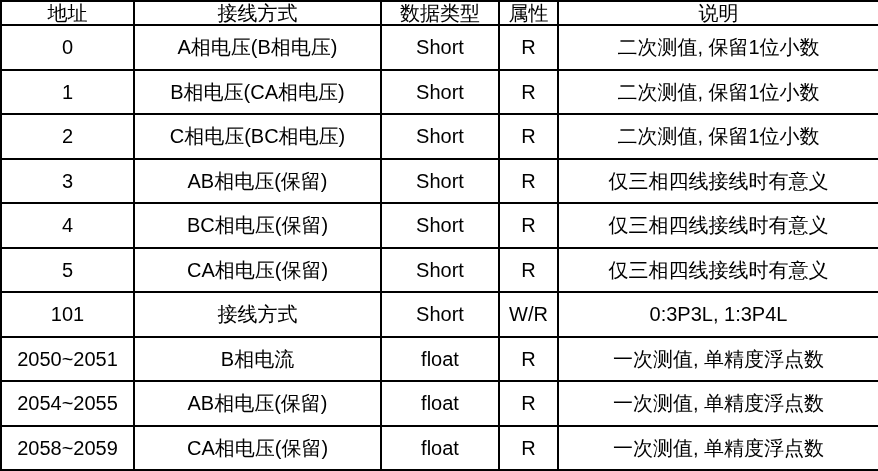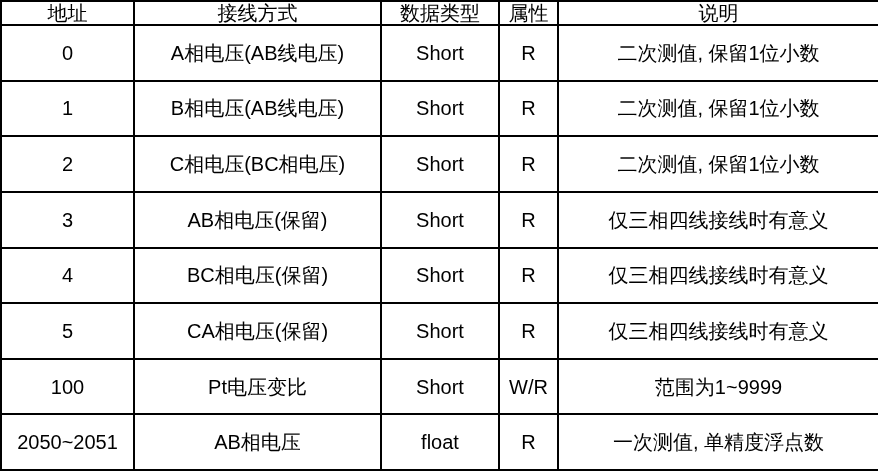--- a/index.html
+++ b/index.html
@@ -56,28 +56,28 @@
         <th>地址</th>
         <th>接线方式</th>
         <th>数据类型</th>
         <th>属性</th>
         <th>说明</th>
       </tr>
     </thead>
     <tbody>
         <tr>
           <td>0</td>
-          <td>A相电压(AB线电压)</td>
+          <td>A相电压(B相电压)</td>
           <td>Short</td>
           <td>R</td>
           <td>二次测值, 保留1位小数</td>
         </tr>
         <tr>
           <td>1</td>
-          <td>B相电压(AB线电压)</td>
+          <td>B相电压(CA相电压)</td>
           <td>Short</td>
           <td>R</td>
           <td>二次测值, 保留1位小数</td>
         </tr>
         <tr>
           <td>2</td>
           <td>C相电压(BC相电压)</td>
           <td>Short</td>
           <td>R</td>
           <td>二次测值, 保留1位小数</td>
@@ -97,28 +97,42 @@
           <td>仅三相四线接线时有意义</td>
         </tr>
         <tr>
           <td>5</td>
           <td>CA相电压(保留)</td>
           <td>Short</td>
           <td>R</td>
           <td>仅三相四线接线时有意义</td>
         </tr>
         <tr>
-          <td>100</td>
-          <td>Pt电压变比</td>
+          <td>101</td>
+          <td>接线方式</td>
           <td>Short</td>
           <td>W/R</td>
-          <td>范围为1~9999</td>
+          <td>0:3P3L, 1:3P4L</td>
         </tr>
         <tr>
           <td>2050~2051</td>
-          <td>AB相电压</td>
+          <td>B相电流</td>
+          <td>float</td>
+          <td>R</td>
+          <td>一次测值, 单精度浮点数</td>
+        </tr>
+        <tr>
+          <td>2054~2055</td>
+          <td>AB相电压(保留)</td>
+          <td>float</td>
+          <td>R</td>
+          <td>一次测值, 单精度浮点数</td>
+        </tr>
+        <tr>
+          <td>2058~2059</td>
+          <td>CA相电压(保留)</td>
           <td>float</td>
           <td>R</td>
           <td>一次测值, 单精度浮点数</td>
         </tr>
       </tbody>
   </table>
 </div>
 
 </body></html>

